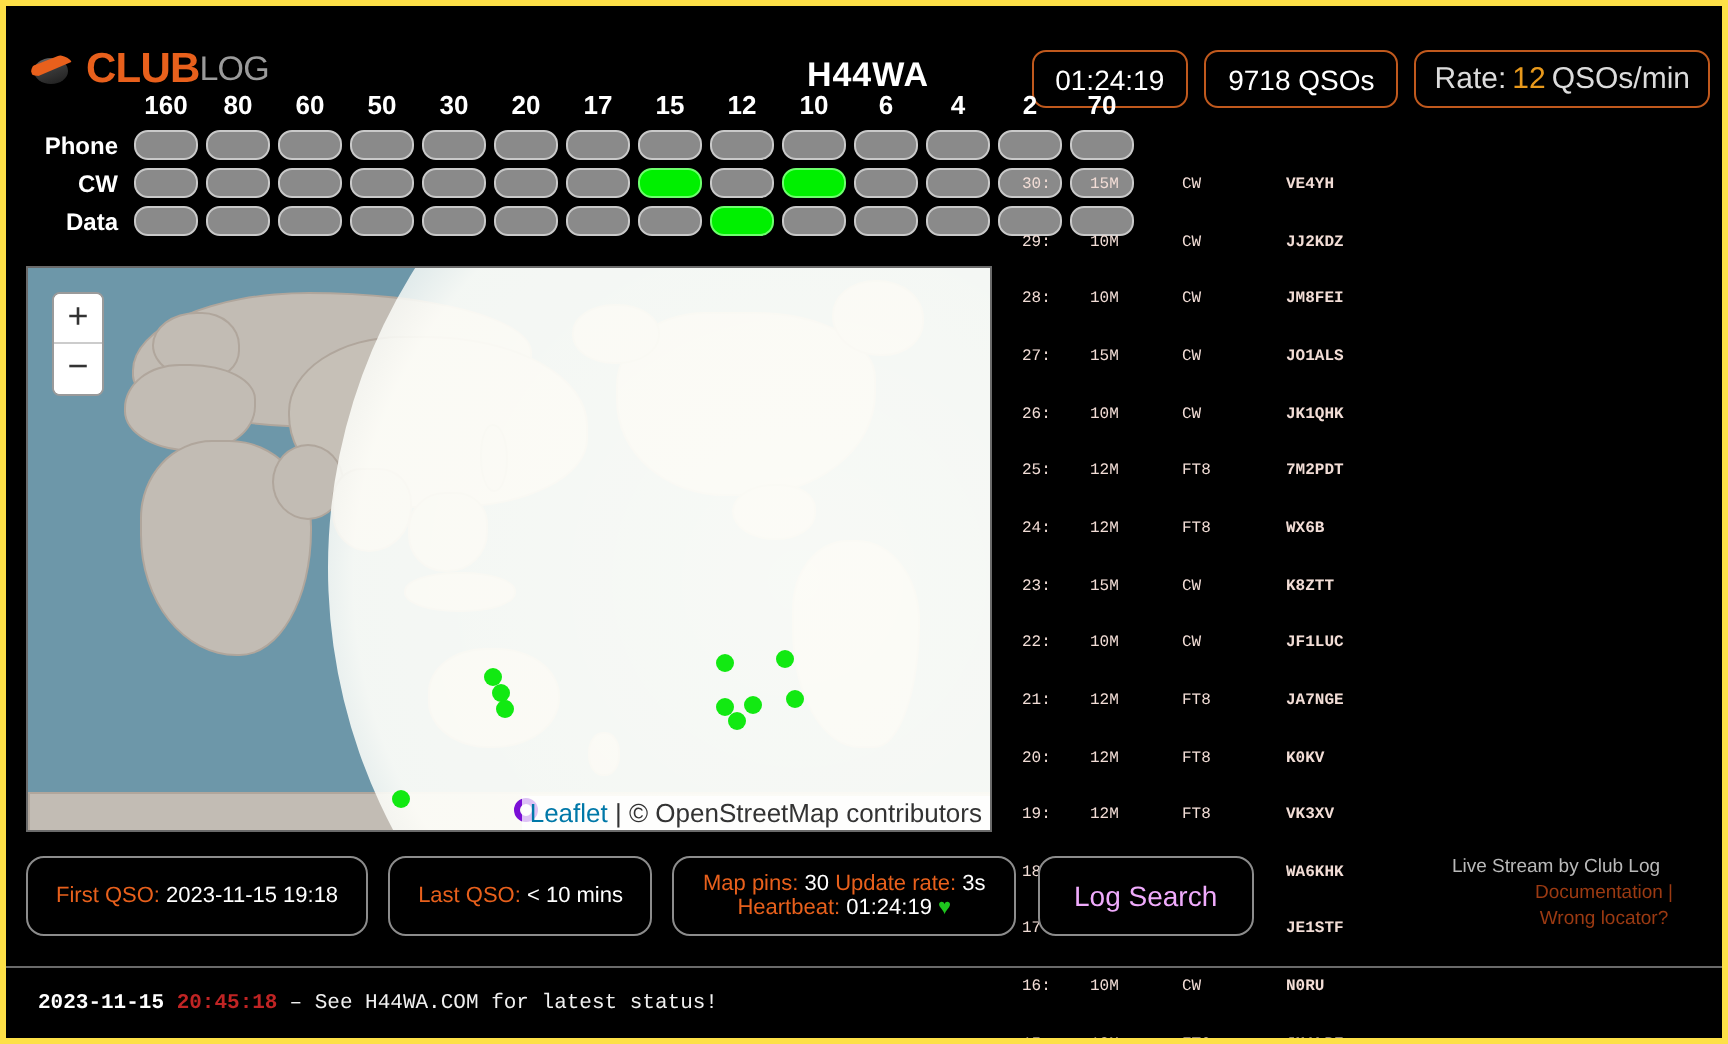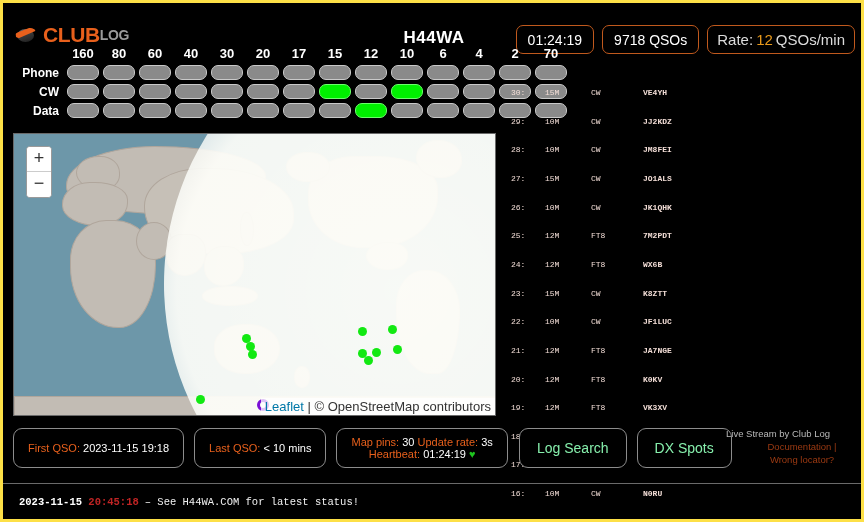--- a/index.html
+++ b/index.html
@@ -29,21 +29,21 @@
     background: linear-gradient(160deg, #6f6f6f 0%, #3a3a3a 45%, #1d1d1d 100%);
   }
   .logo-mark .swoosh {
     position: absolute; left: 0px; top: 1px; width: 21px; height: 9px;
     background: #e8601c;
     border-radius: 50% 50% 40% 40% / 70% 70% 30% 30%;
     transform: rotate(-13deg);
     clip-path: polygon(0% 35%, 100% 0%, 100% 58%, 0% 100%);
   }
   .logo-club { color: #e8601c; font-size: 21px; font-weight: bold; letter-spacing: -0.4px; }
-  .logo-log  { color: #9b9b9b; font-size: 14px; font-weight: bold; letter-spacing: -0.4px; }
+  .logo-log  { color: #9b9b9b; font-size: 17px; font-weight: normal; letter-spacing: -0.4px; }
 
   .callsign {
     position: absolute; left: 0; right: 0; top: 25px;
     text-align: center; color: #fff; font-size: 17px; font-weight: bold;
     letter-spacing: 0.5px;
   }
 
   .stat-row { position: absolute; right: 10px; top: 22px; display: flex; gap: 8px; }
   .stat-box {
     border: 1px solid #c0591d; border-radius: 7px;
@@ -142,21 +142,21 @@
   .sbox .lbl { color: #e8601c; }
   .sbox .val { color: #fff; }
   .sbox .ln { display: block; }
   .heart { color: #1ec41e; }
 
   .actionrow { position: absolute; left: 516px; top: 425px; display: flex; gap: 10px; }
   .abtn {
     border: 1px solid #8c8c8c; border-radius: 9px;
     height: 40px; padding: 0 17px;
     display: flex; align-items: center; justify-content: center;
-    color: #86efac; font-size: 14px; background: #000; cursor: pointer;
+    color: #f0abfc; font-size: 14px; background: #000; cursor: pointer;
     white-space: nowrap;
   }
 
   .credits {
     position: absolute; right: 8px; top: 424px; width: 150px;
     text-align: center; font-size: 9.5px; line-height: 13px;
   }
   .credits .cline { color: #b9b9b9; }
   .credits a { color: #9c3a12; text-decoration: none; padding-left: 48px; }
   .credits .sep { color: #9c3a12; }
@@ -202,21 +202,21 @@
       </div>
     </div>
   </div>
 
   <div class="bandgrid">
     <div class="band-head">
       <span class="rowlabel">&nbsp;</span>
       <span class="band-cell"><span class="band-num">160</span></span>
       <span class="band-cell"><span class="band-num">80</span></span>
       <span class="band-cell"><span class="band-num">60</span></span>
-      <span class="band-cell"><span class="band-num">40</span></span>
+      <span class="band-cell"><span class="band-num">50</span></span>
       <span class="band-cell"><span class="band-num">30</span></span>
       <span class="band-cell"><span class="band-num">20</span></span>
       <span class="band-cell"><span class="band-num">17</span></span>
       <span class="band-cell"><span class="band-num">15</span></span>
       <span class="band-cell"><span class="band-num">12</span></span>
       <span class="band-cell"><span class="band-num">10</span></span>
       <span class="band-cell"><span class="band-num">6</span></span>
       <span class="band-cell"><span class="band-num">4</span></span>
       <span class="band-cell"><span class="band-num">2</span></span>
       <span class="band-cell"><span class="band-num">70</span></span>
@@ -450,21 +450,20 @@
       <span class="ln"><span class="lbl">Last QSO:</span> <span class="val">&lt; 10 mins</span></span>
     </div>
     <div class="sbox">
       <span class="ln"><span class="lbl">Map pins:</span> <span class="val">30</span> <span class="lbl">Update rate:</span> <span class="val">3s</span></span>
       <span class="ln"><span class="lbl">Heartbeat:</span> <span class="val">01:24:19</span> <span class="heart">♥</span></span>
     </div>
   </div>
 
   <div class="actionrow">
     <div class="abtn">Log Search</div>
-    <div class="abtn">DX Spots</div>
   </div>
 
   <div class="credits">
     <div class="cline">Live Stream by Club Log</div>
     <div><a href="#">Documentation</a><span class="sep"> | </span><a href="#">Wrong locator?</a></div>
   </div>
 
   <div class="footer">
     <span class="dt">2023-11-15</span>
       <span>&nbsp;</span>

